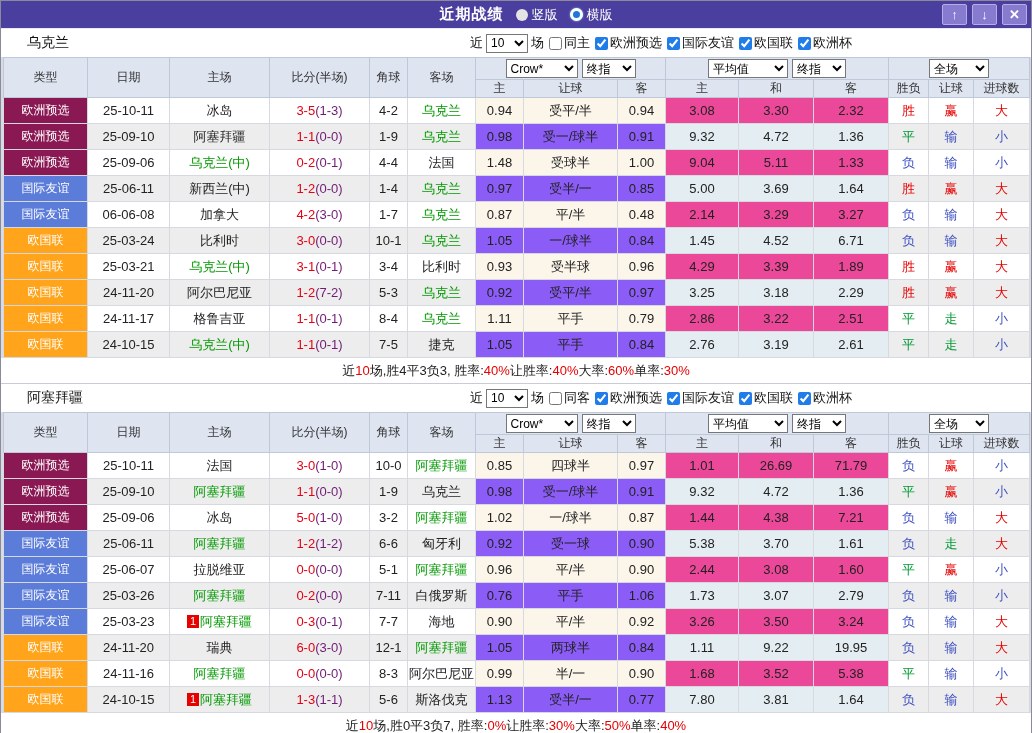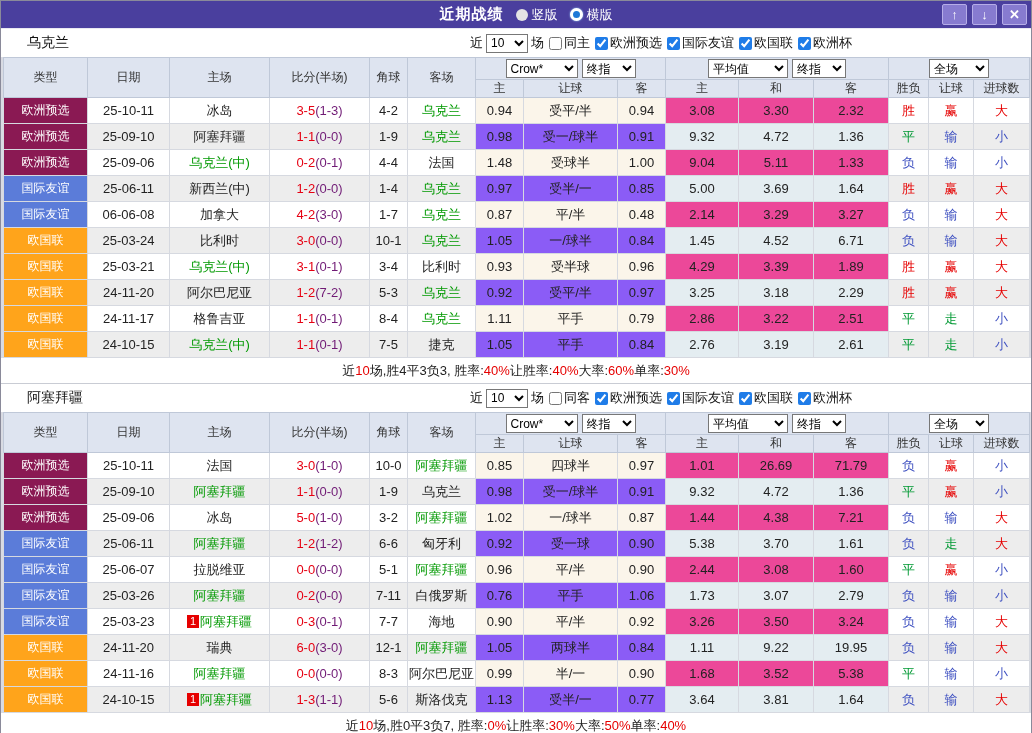--- a/index.html
+++ b/index.html
@@ -560,21 +560,21 @@
           <tr class="even">
             <td class="type-cell" style="background: rgb(255, 164, 27);">欧国联</td>
             <td class="date-cell">24-10-15</td>
             <td class="team-cell"><span class="red-card-badge">1</span><span class="team-green">阿塞拜疆</span></td>
             <td class="score-cell"><span class="score-main">1-3</span><span class="score-half">(1-1)</span></td>
             <td class="corner-cell">5-6</td>
             <td class="team-cell"><span>斯洛伐克</span></td>
             <td class="odds-col">1.13</td>
             <td class="odds-col">受半/一</td>
             <td class="odds-col">0.77</td>
-            <td class="avg-col">3.64</td>
+            <td class="avg-col">7.80</td>
             <td class="avg-col">3.81</td>
             <td class="avg-col">1.64</td>
             <td class="res-col" style="color: rgb(63, 81, 193);">负</td>
             <td class="res-col" style="color: rgb(63, 81, 193);">输</td>
             <td class="res-col" style="color: rgb(230, 0, 0);">大</td>
           </tr>
         </tbody>
       </table>
       <div class="summary-row">
         <span>近</span>

